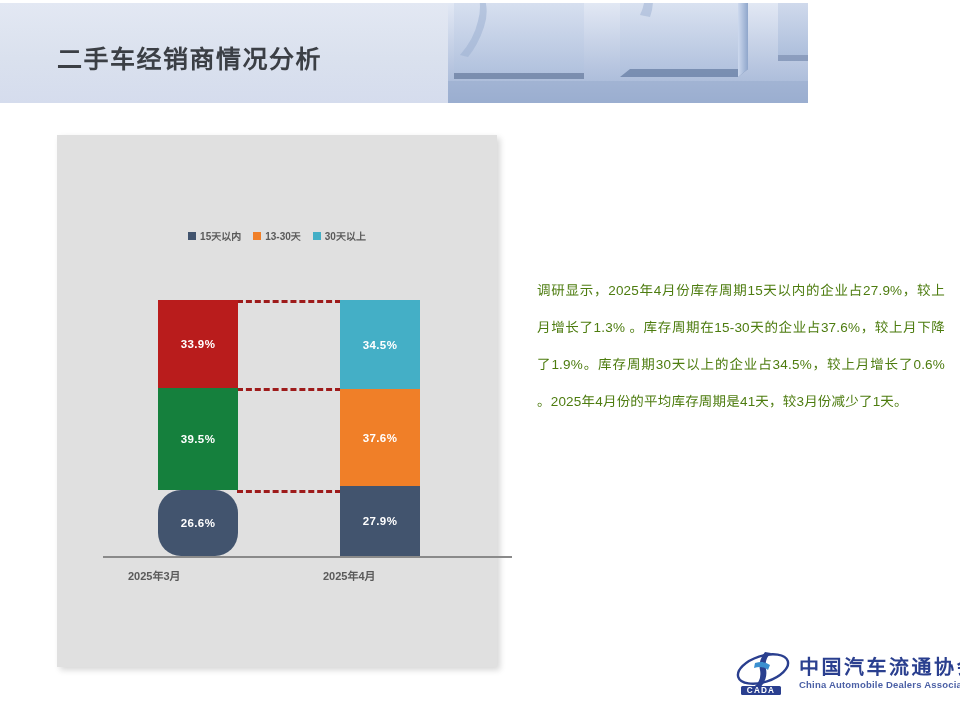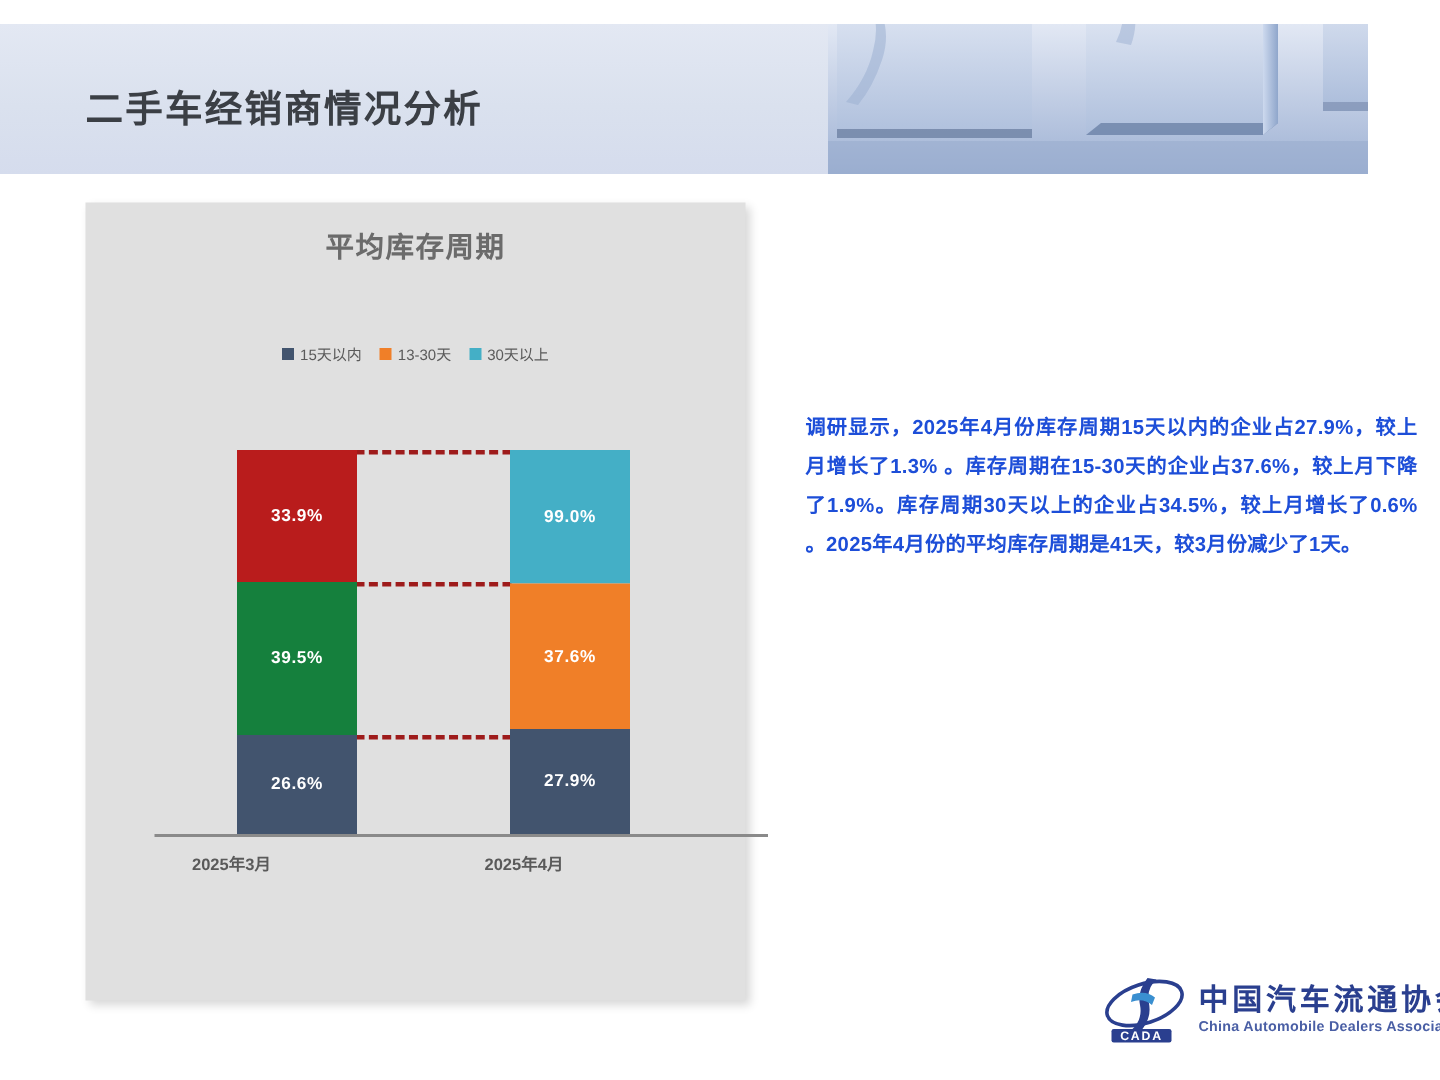--- a/index.html
+++ b/index.html
@@ -12,22 +12,22 @@
     height: 720px;
     background: #ffffff;
     font-family: "Liberation Sans", "DejaVu Sans", sans-serif;
     overflow: hidden;
     position: relative;
   }
 
   
   .header-band {
     position: absolute;
-    left: 0; top: 16px;
-    width: 912px; height: 100px;
+    left: 0; top: 3px;
+    width: 808px; height: 100px;
     background: linear-gradient(180deg, #e3e8f3 0%, #dae1ee 55%, #d5dced 100%);
     overflow: hidden;
   }
   .header-decor {
     position: absolute;
     right: 0; top: 0;
     width: 360px; height: 100px;
     overflow: hidden;
   }
   .page-title {
@@ -73,21 +73,21 @@
     display: flex;
     align-items: center;
     gap: 4px;
   }
   .legend-swatch {
     width: 8px; height: 8px;
     display: inline-block;
   }
   .legend-label {
     font-size: 10px;
-    font-weight: normal;
+    font-weight: bold;
     color: #5a5a5a;
     white-space: nowrap;
   }
 
   
   .plot {
     position: absolute;
     left: 0; top: 0;
     width: 440px; height: 532px;
   }
@@ -128,23 +128,23 @@
     height: 0;
     border-top: 3px dashed #9e1b1b;
   }
 
   
   .analysis-text {
     position: absolute;
     left: 537px; top: 272px;
     width: 408px;
     font-size: 13.5px;
-    font-weight: bold;
-    color: #1d4ed8;
-    line-height: 26px;
+    font-weight: normal;
+    color: #4d7c0f;
+    line-height: 37px;
     text-align: justify;
     letter-spacing: 0.2px;
   }
 
   
   .logo {
     position: absolute;
     left: 735px; top: 650px;
     display: flex;
     align-items: center;
@@ -203,21 +203,20 @@
       <rect x="330" y="-40" width="80" height="92" fill="url(#faceA)"></rect>
       <path d="M330 52 L410 52 L410 58 L330 58 Z" fill="#6379a0" opacity="0.55"></path>
       <rect x="0" y="78" width="360" height="22" fill="#95a9cc" opacity="0.5"></rect>
     </svg>
   </div>
   <div class="page-title">二手车经销商情况分析</div>
 </div>
 
 <div class="chart-panel">
 
-  <div class="chart-title">平均库存周期</div>
 
   <div class="legend">
     <div class="legend-item">
       <span class="legend-swatch" style="background:#42546E"></span>
       <span class="legend-label">15天以内</span>
     </div>
     <div class="legend-item">
       <span class="legend-swatch" style="background:#F07F28"></span>
       <span class="legend-label">13-30天</span>
     </div>
@@ -233,28 +232,28 @@
     <div class="connector" style="left:180px; top:253px; width:104px;"></div>
     <div class="connector" style="left:180px; top:355px; width:104px;"></div>
 
     <div class="bar-group" style="left:101px;">
       <div class="bar-seg" style="background:#b91c1c; height:88px;">
         <span class="bar-value">33.9%</span>
       </div>
       <div class="bar-seg" style="background:#15803d; height:102px;">
         <span class="bar-value">39.5%</span>
       </div>
-      <div class="bar-seg" style="background:#42546E; height:66px;">
+      <div class="bar-seg" style="background:#42546E; height:66px;border-radius:23px;">
         <span class="bar-value">26.6%</span>
       </div>
     </div>
 
     <div class="bar-group" style="left:283px;">
       <div class="bar-seg" style="background:#44AFC6; height:89px;">
-        <span class="bar-value">99.0%</span>
+        <span class="bar-value">34.5%</span>
       </div>
       <div class="bar-seg" style="background:#F07F28; height:97px;justify-content:center;">
         <span class="bar-value">37.6%</span>
       </div>
       <div class="bar-seg" style="background:#42546E; height:70px;text-align:center;">
         <span class="bar-value">27.9%</span>
       </div>
     </div>
 
     <div class="axis-line"></div>

